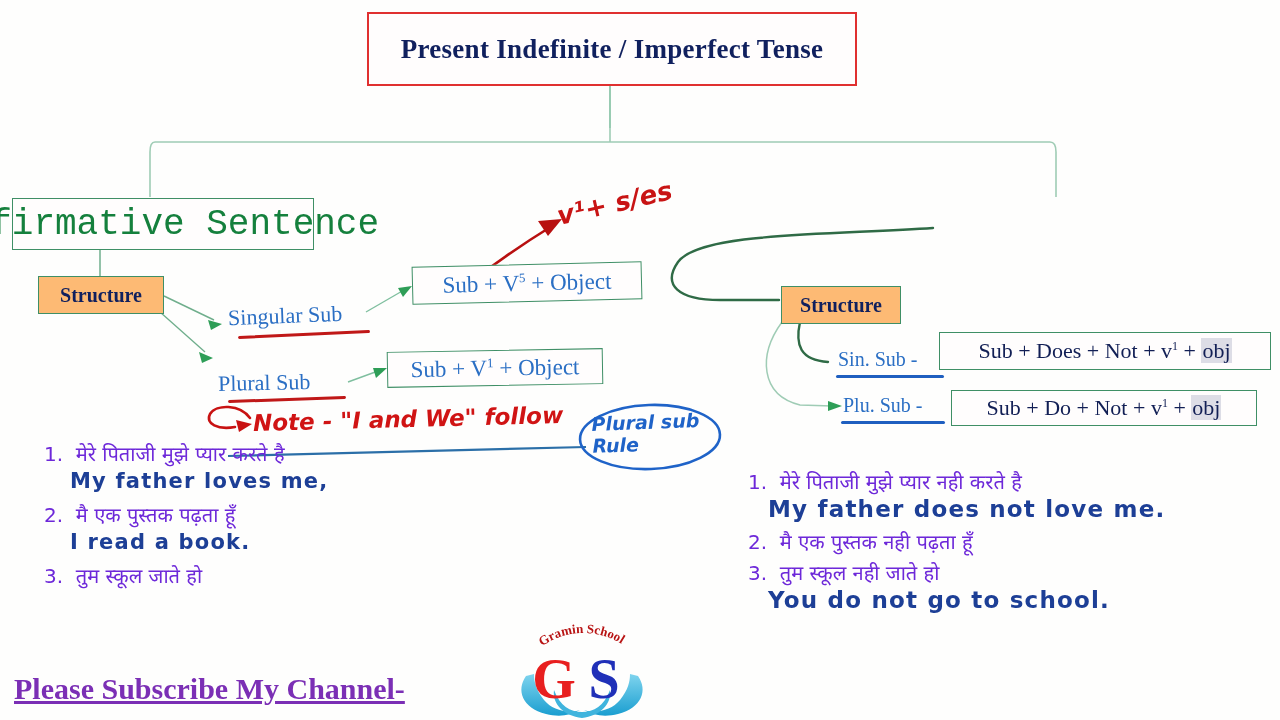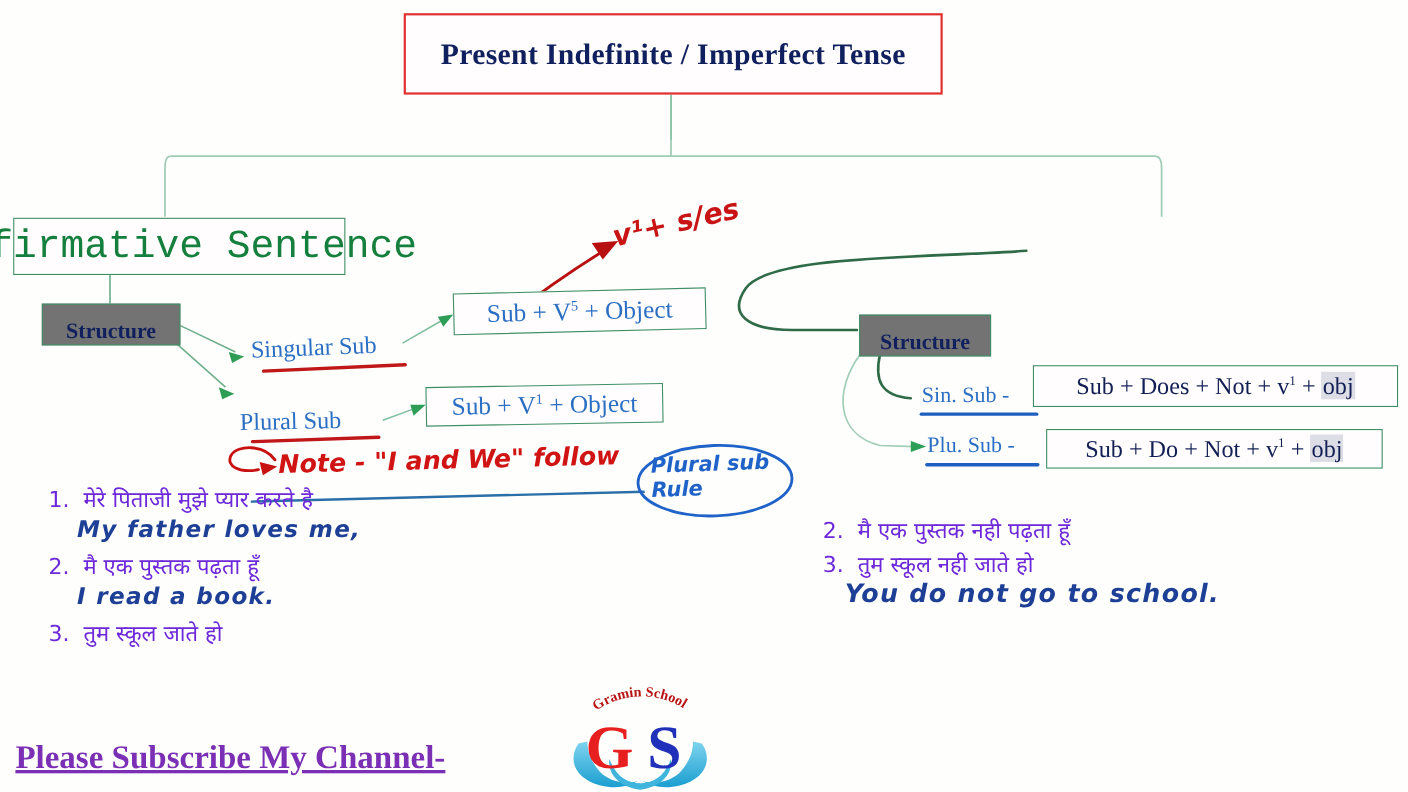--- a/index.html
+++ b/index.html
@@ -38,22 +38,22 @@
   .branch-text{
     font-family:Liberation Mono, monospace;
     font-size:36px;color:#15803d;white-space:nowrap;
   }
   #aff-box{left:12px;top:198px;width:300px;height:50px;}
   #neg-box{left:933px;top:198px;width:272px;height:50px;}
 
   
   .struct-box{
     border:1.5px solid #3f8f66;
-    background:#737373;
-    display:flex;align-items:flex-end;justify-content:center;
+    background:#fdba74;
+    display:flex;align-items:center;justify-content:center;
   }
   .struct-text{
     font-family:"Liberation Serif", serif;
     font-weight:bold;font-size:20px;color:#10205e;white-space:nowrap;
   }
   #aff-struct{left:38px;top:276px;width:124px;height:36px;}
   #neg-struct{left:781px;top:286px;width:118px;height:36px;}
 
   
   .sub-label{
@@ -127,21 +127,21 @@
     line-height:1.15;transform:rotate(-2deg);
   }
 
   
   .ex-hindi{
     font-family:"DejaVu Sans", sans-serif;
     font-size:20px;color:#6d28d9;white-space:nowrap;
   }
   .ex-eng{
     font-family:"DejaVu Sans", sans-serif;
-    font-style:italic;font-weight:600;
+    font-weight:600;
     font-size:21px;color:#1d3f96;white-space:nowrap;
     letter-spacing:1.2px;
   }
   #left-list{left:44px;top:440px;}
   #right-list{left:748px;top:468px;}
   .ex-item{margin-bottom:4px;}
   #left-list .ex-eng{margin-left:26px;margin-top:2px;margin-bottom:8px;}
   #right-list .ex-eng{margin-left:20px;margin-top:1px;margin-bottom:6px;}
   #right-list .ex-eng{font-size:23px;}
 
@@ -261,20 +261,24 @@
     <div class="ex-item">
       <div class="ex-hindi"><span>2.</span>&nbsp; <span>मै एक पुस्तक पढ़ता हूँ</span></div>
       <div class="ex-eng">I read a book.</div>
     </div>
     <div class="ex-item">
       <div class="ex-hindi"><span>3.</span>&nbsp; <span>तुम स्कूल जाते हो</span></div>
     </div>
   </div>
 
   <div class="abs" id="right-list">
+    <div class="ex-item">
+      <div class="ex-hindi"><span>1.</span>&nbsp; <span>मेरे पिताजी मुझे प्यार नही करते है</span></div>
+      <div class="ex-eng">My father does not love me.</div>
+    </div>
     <div class="ex-item">
       <div class="ex-hindi"><span>2.</span>&nbsp; <span>मै एक पुस्तक नही पढ़ता हूँ</span></div>
     </div>
     <div class="ex-item">
       <div class="ex-hindi"><span>3.</span>&nbsp; <span>तुम स्कूल नही जाते हो</span></div>
       <div class="ex-eng">You do not go to school.</div>
     </div>
   </div>
 
   <span class="abs" id="subscribe">Please Subscribe My Channel-</span>

